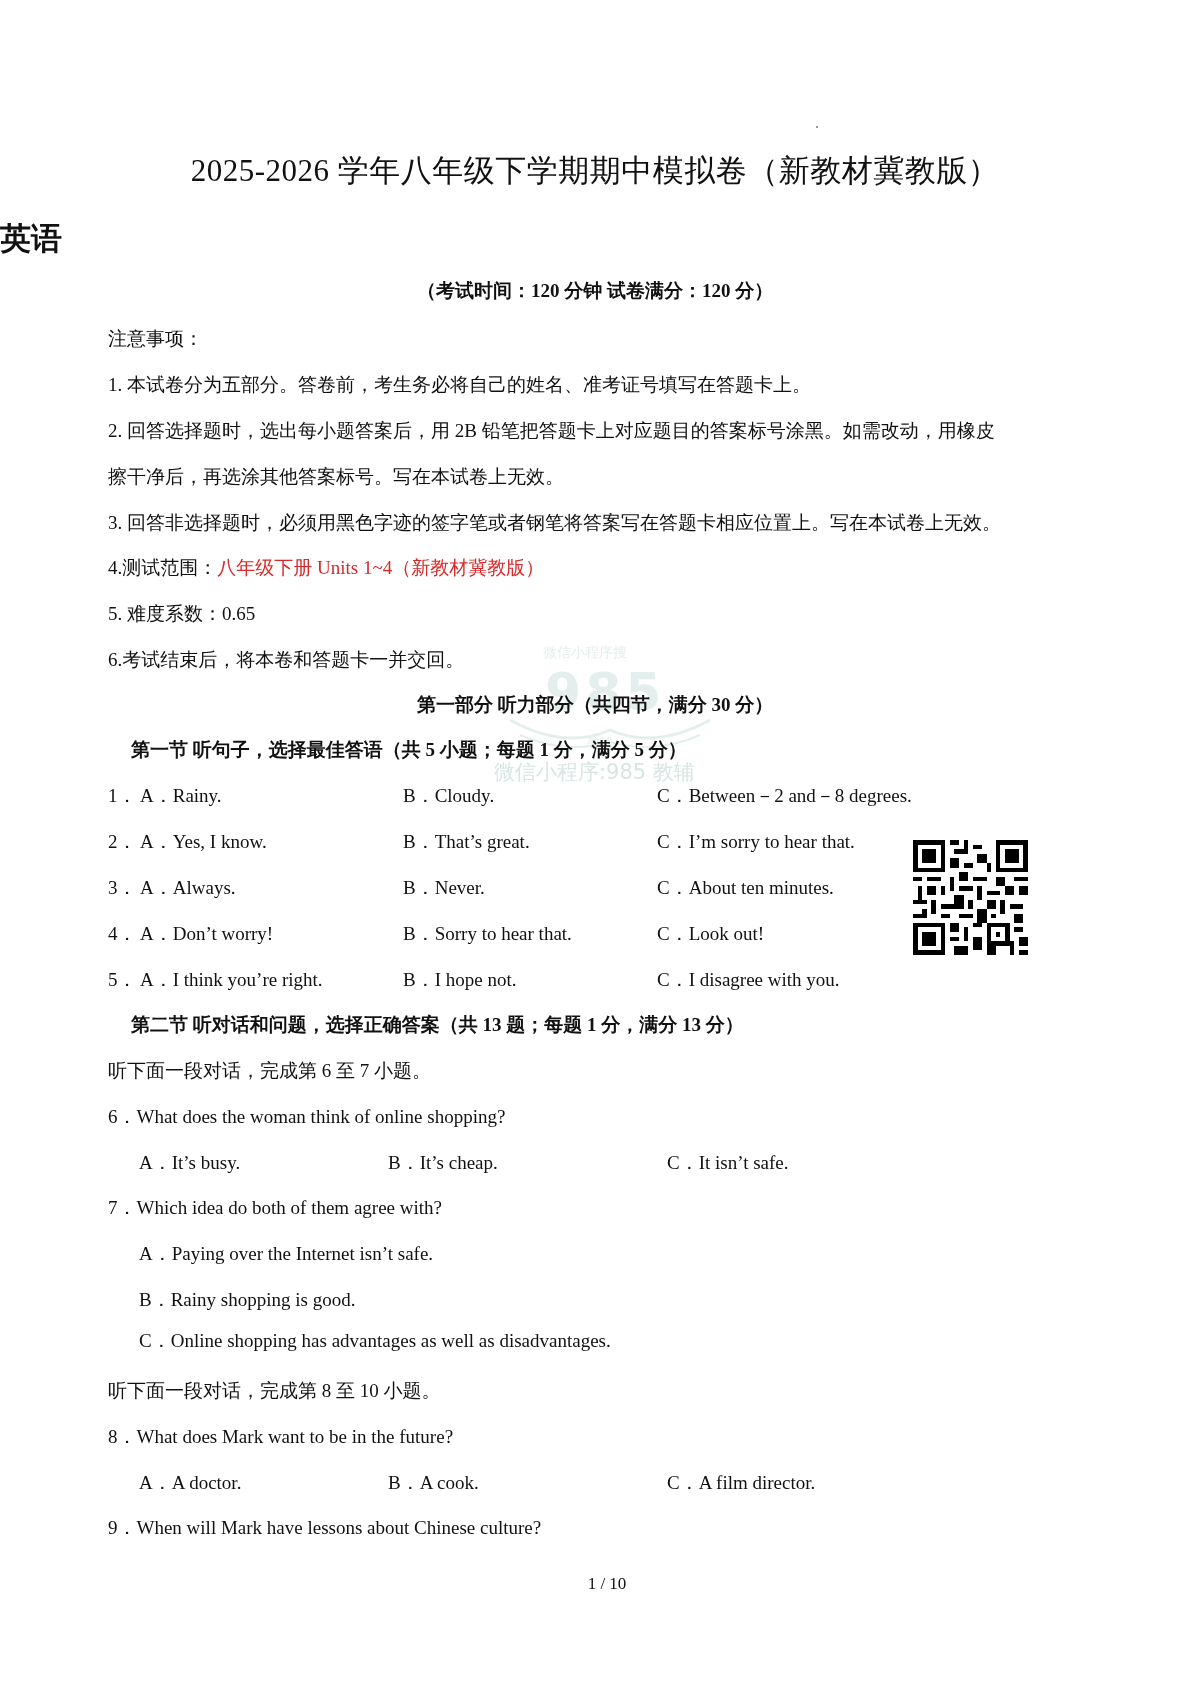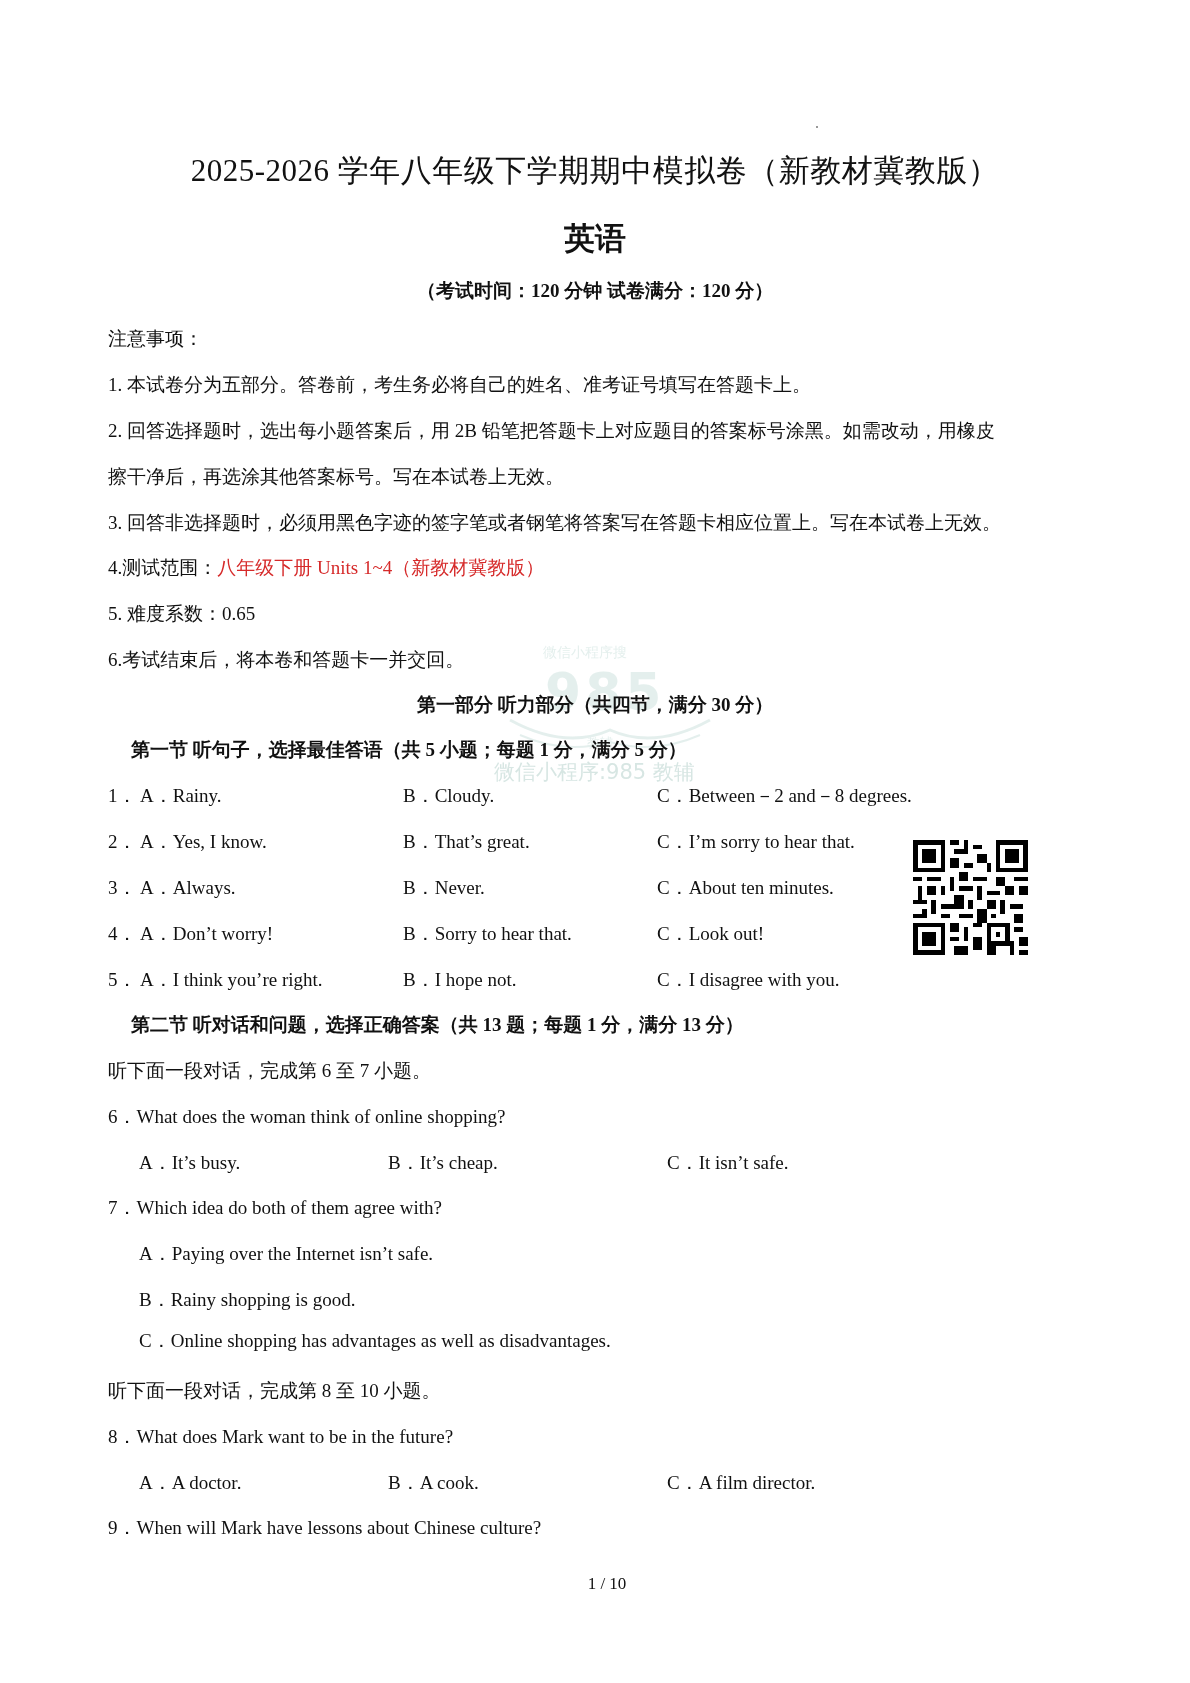--- a/index.html
+++ b/index.html
@@ -1,20 +1,20 @@
 <!DOCTYPE html>
 <html><head>
 <meta charset="utf-8">
 <style>
   html, body { margin: 0; padding: 0; background: #ffffff; }
   body { width: 1190px; height: 1683px; position: relative; overflow: hidden;
          font-family: "Liberation Serif", "DejaVu Serif", serif; color: #111; }
   .abs { position: absolute; white-space: nowrap; text-align: right; }
   .title { left: 0; width: 1190px; text-align: center; top: 150px; font-size: 31px; font-weight: normal; letter-spacing: 0.5px; }
-  .subject { left: 0; width: 1190px; text-align: center; top: 218px; font-size: 31px; font-weight: bold; }
+  .subject { left: 0; width: 1190px; text-align: left; top: 218px; font-size: 31px; font-weight: bold; }
   .examinfo { left: 0; width: 1190px; text-align: center; top: 278px; font-size: 19px; font-weight: bold; }
   .body-line { left: 108px; font-size: 19px; }
   .red { color: #d62a2a; }
   .section-head { left: 0; width: 1190px; text-align: center; font-size: 19px; font-weight: bold; }
   .sub-head { left: 108px; font-size: 19px; font-weight: bold; margin-left: 23px; }
   .q-num { font-size: 19px; }
   .opt { font-size: 19px; }
   .qr { left: 913px; top: 840px; width: 115px; height: 115px; }
   .watermark { left: 495px; top: 640px; width: 230px; height: 140px; opacity: 0.55; pointer-events: none; }
   .wm-text { position: absolute; color: #cfe3df; font-family: "DejaVu Sans", sans-serif; white-space: nowrap; }

